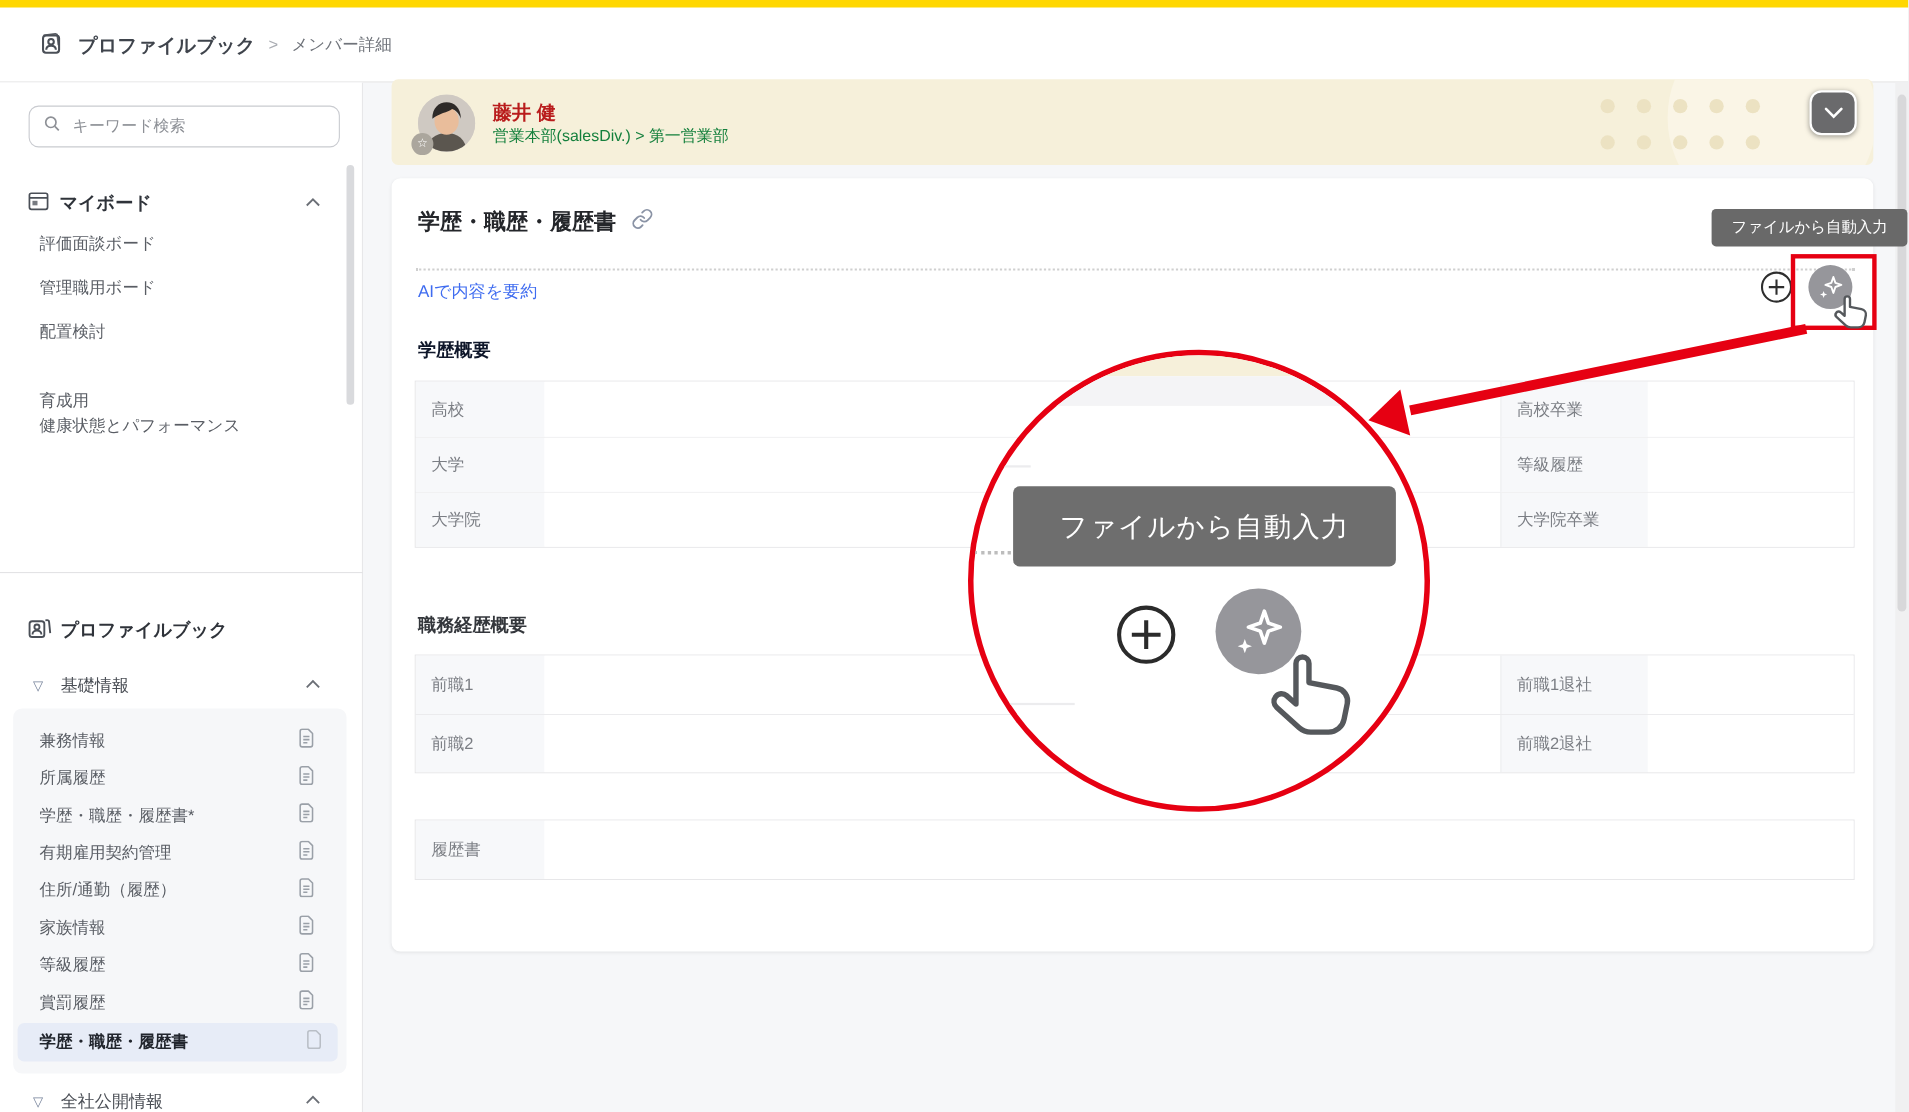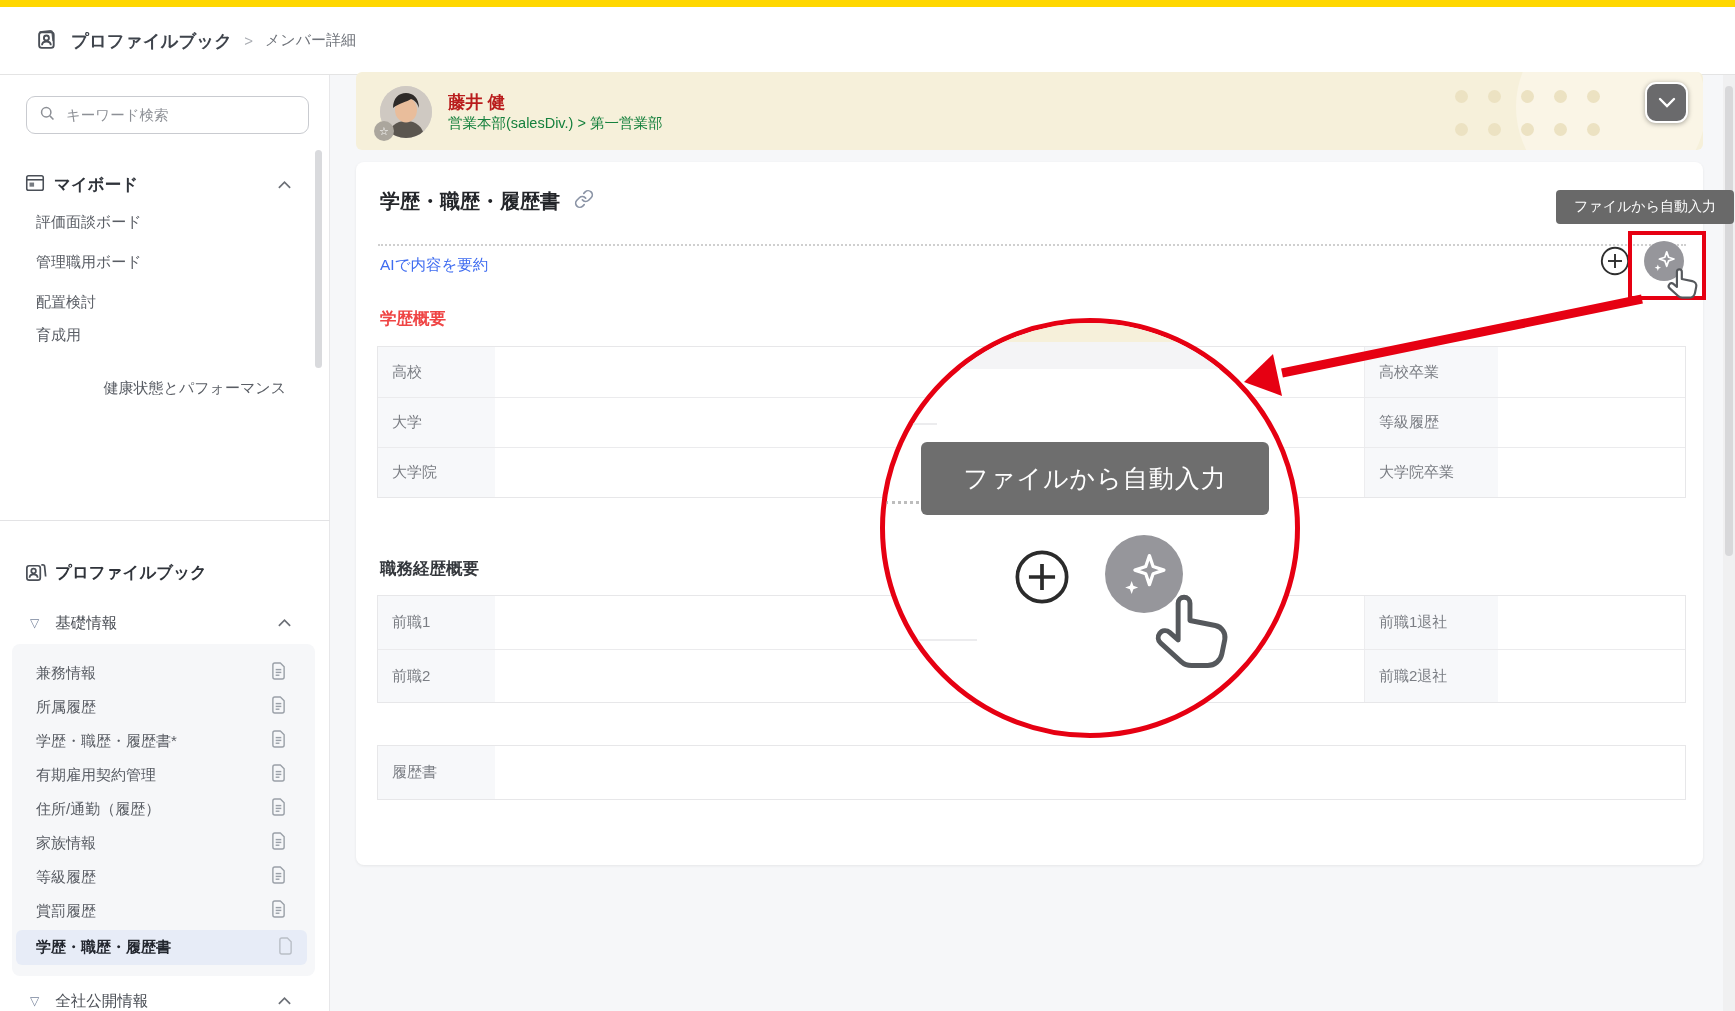--- a/index.html
+++ b/index.html
@@ -48,21 +48,21 @@
   #profile-org{left:448px;top:114px;font-size:14.5px;color:#15803d;}
   #collapse-btn{left:1645px;top:82px;width:43px;height:41px;background:#6a6a6c;border:2.5px solid #fff;
                 border-radius:11px;box-shadow:0 1px 5px rgba(0,0,0,.35);display:flex;align-items:center;
                 justify-content:center;cursor:pointer;}
   
   #card{left:356px;top:162px;width:1347px;height:703px;background:#fff;border-radius:8px;
         box-shadow:0 1px 3px rgba(0,0,0,.07);}
   #sec-title{left:380px;top:188px;font-size:20px;font-weight:bold;color:#24262a;display:flex;align-items:center;gap:14px;}
   #dotted-div{left:378px;top:244px;width:1308px;height:0;border-top:2px dotted #cfcfcf;}
   #ai-link{left:380px;top:255px;font-size:15.5px;color:#3f6cf0;cursor:pointer;}
-  #edu-heading{left:380px;top:308px;font-size:16.5px;font-weight:600;color:#ef4444;}
+  #edu-heading{left:380px;top:308px;font-size:16.5px;font-weight:600;color:#0f172a;}
   #career-heading{left:380px;top:558px;font-size:16.5px;font-weight:600;color:#34373c;}
   .ftable{left:377px;width:1309px;border:1px solid #e7e7e9;background:#fff;}
   .frow{display:grid;grid-template-columns:117px 869px 134px 1fr;text-align:center;}
   .frow.two{grid-template-columns:117px 1fr;}
   .frow + .frow{border-top:1px solid #ebebed;}
   .fcell{height:100%;display:flex;align-items:center;}
   .flabel{background:#f7f8fa;color:#7b7e84;font-size:15px;padding-left:14px;}
   .fvalue{background:#fff;}
   #edu-table .frow{height:50px;}
   #career-table .frow{height:53px;}
@@ -139,22 +139,22 @@
     <span class="chev">
       <svg width="15" height="10" viewBox="0 0 16 10" fill="none" stroke="#6b6f76" stroke-width="1.8">
           <polyline points="2,8 8,2 14,8"></polyline>
         </svg>
     </span>
   </div>
   <div id="myboard-items">
       <div class="abs side-item" style="top: 211px;">評価面談ボード</div>
       <div class="abs side-item" style="top: 251px;">管理職用ボード</div>
       <div class="abs side-item" style="top: 291px;">配置検討</div>
-      <div class="abs side-item" style="top: 324px;">育成用</div>
-      <div class="abs side-item" style="top: 377px; text-align: right;">健康状態とパフォーマンス</div>
+      <div class="abs side-item" style="top: 354px;">育成用</div>
+      <div class="abs side-item" style="top: 377px;">健康状態とパフォーマンス</div>
     </div>
 
 
   <div class="abs divider"></div>
 
   <div class="abs side-header" style="top:560px;">
     <span>
       <svg width="23" height="23" viewBox="0 0 24 24" fill="none" stroke="#4a4f57" stroke-width="1.8" stroke-linejoin="round">
         <rect x="3" y="6" width="14" height="15" rx="2.5"></rect>
         <circle cx="10" cy="11.5" r="2.4"></circle>

